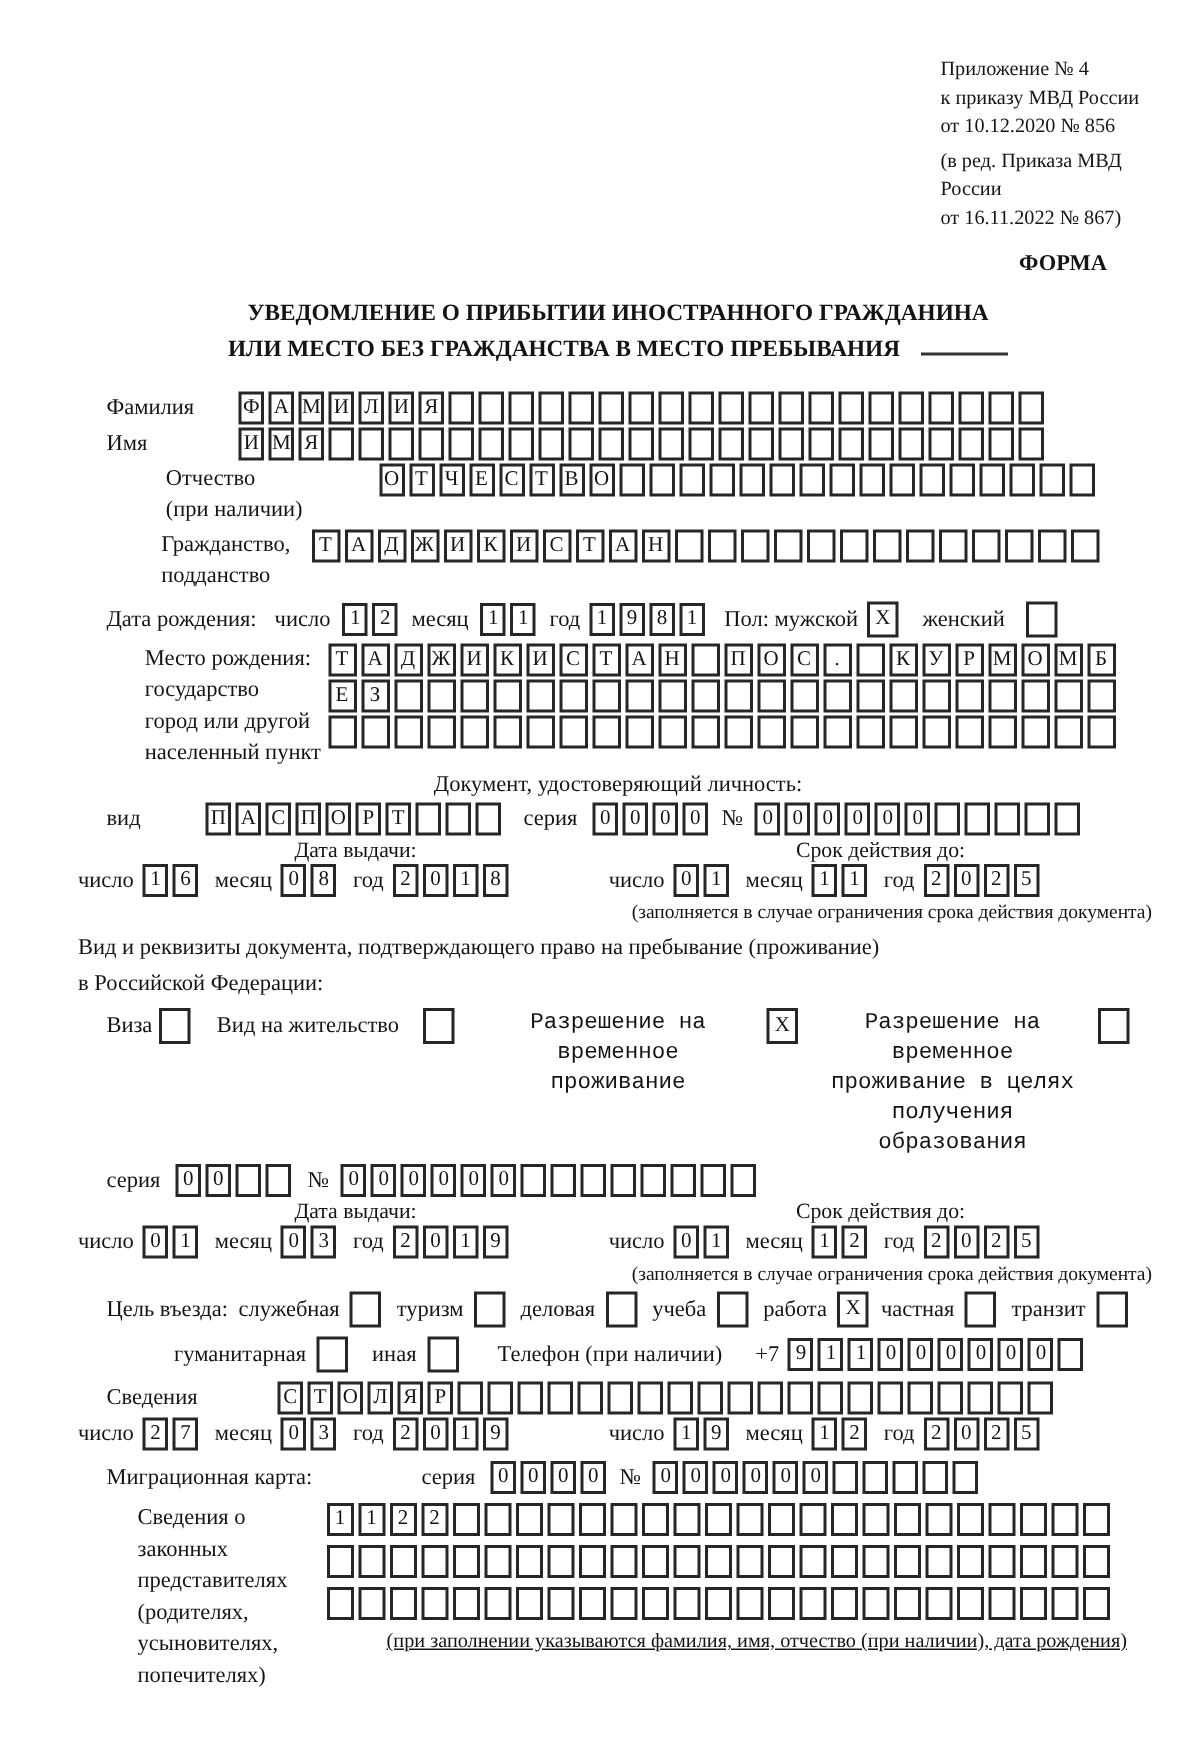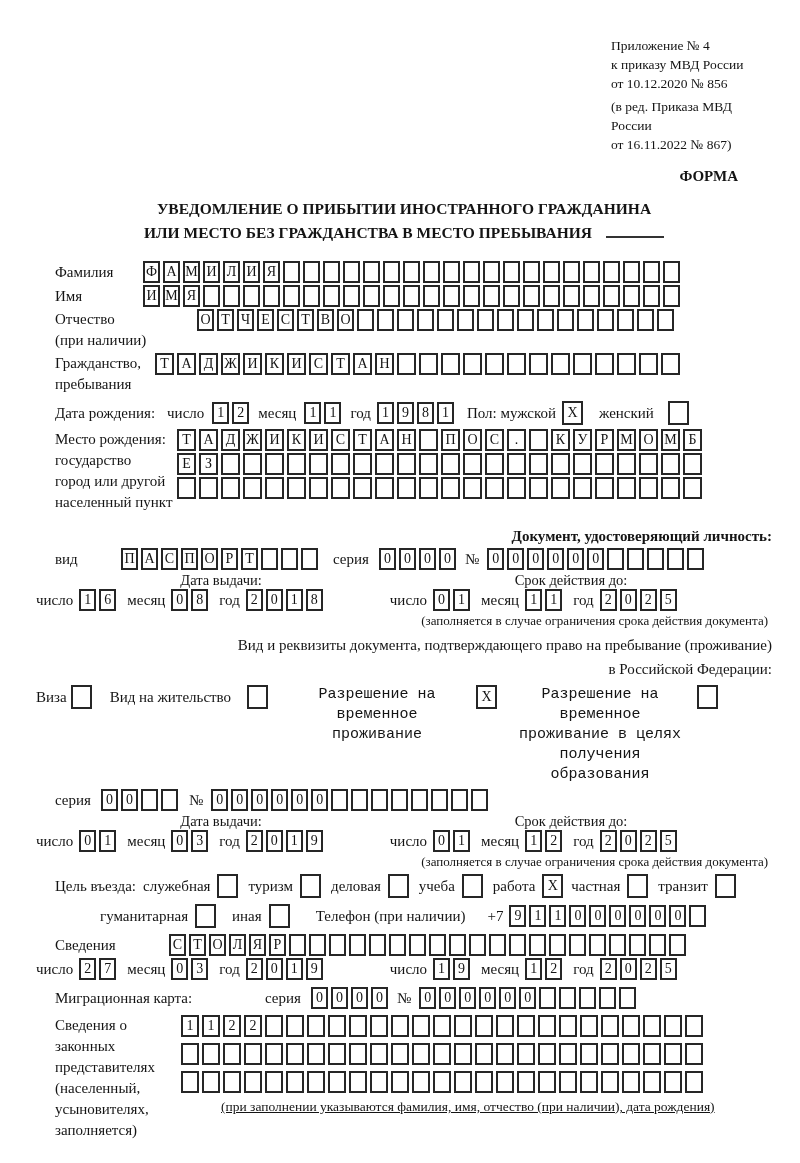--- a/index.html
+++ b/index.html
@@ -3,36 +3,36 @@
 <meta charset="utf-8">
 <style>
   * { box-sizing: border-box; }
   html,body { margin:0; padding:0; }
   body {
     width:800px; height:1163px; overflow:hidden;
     background:#ffffff; color:#141414;
     font-family:"Liberation Serif","DejaVu Serif",serif;
     font-size:15px;
   }
-  .page { padding:36px 28px 0 36px; width:800px; height:1163px; }
+  .page { padding:36px 28px 0 52px; width:800px; height:1163px; }
 
   
   .appendix { margin-left:575px; font-size:13.5px; line-height:19px; }
   .appendix .note { margin-top:4px; }
   .forma { text-align:right; padding-right:34px; font-weight:bold; margin-top:14px; font-size:15px; }
 
   .title { text-align:center; font-weight:bold; font-size:15.5px; line-height:24px; margin-top:12px; }
   .blank-line { display:inline-block; width:58px; border-bottom:2px solid #333; height:14px; margin-left:14px; }
 
   .section-heading { font-weight:bold; font-size:14.6px; text-align:center; margin-top:22px; letter-spacing:.2px; }
 
   .form-body { margin-top:16px; }
 
   .frow { display:flex; align-items:center; margin-bottom:2px; }
-  .frow.top { align-items:flex-start; }
+  .frow.top { align-items:flex-start;justify-content:center; }
   .lab { flex:0 0 auto;margin-left:19px; }
   .lbl-col { line-height:21px; }
 
   .cells { display:flex; flex-wrap:nowrap; }
   .cell {
     width:17px; height:22px; border:2px solid #262626; margin-right:3px;
     display:inline-flex; align-items:center; justify-content:center;
     font-size:14px; background:#fff; flex:0 0 auto;
   }
   .cells.wide .cell { width:19px; }
@@ -44,21 +44,21 @@
   .dates-labels { display:flex; margin-top:2px; font-size:14.5px; }
   .dates-labels .dl1 { flex:0 0 370px; text-align:center; }
   .dates-labels .dl2 { flex:0 0 330px; text-align:center; }
 
   .dgroup { display:flex; align-items:center; }
   .dgroup .dl { margin-right:6px; }
   .dgroup .dm { margin:0 6px 0 8px; }
   .dgroup .dy { margin:0 6px 0 8px; }
 
   .note-right { text-align:right; font-size:13px; padding-right:4px; margin-top:1px; }
-  .intro { line-height:22px; margin-top:5px;text-align:right; }
+  .intro { line-height:22px; margin-top:5px; }
 
   .opt { display:flex; align-items:center;justify-content:space-between; }
   .opt .ol { margin-right:7px; }
   .opt-block { text-align:center; line-height:20px;font-family:Liberation Mono, monospace; }
 
   .legal-note { font-size:13.5px; margin:6px 0 0 170px;text-decoration:underline; }
 </style>
 </head>
 <body>
 
@@ -181,21 +181,21 @@
           <span class="cell"></span>
           <span class="cell"></span>
           <span class="cell"></span>
           <span class="cell"></span>
         </div>
     </div>
 
     <div class="frow top">
       <div class="lab lbl-col" style="width:100px">
         <div>Гражданство,</div>
-        <div>пребывания</div>
+        <div>подданство</div>
       </div>
       <div class="cells wide">
           <span class="cell">Т</span>
           <span class="cell">А</span>
           <span class="cell">Д</span>
           <span class="cell">Ж</span>
           <span class="cell">И</span>
           <span class="cell">К</span>
           <span class="cell">И</span>
           <span class="cell">С</span>
@@ -329,21 +329,21 @@
             <span class="cell"></span>
             <span class="cell"></span>
             <span class="cell"></span>
             <span class="cell"></span>
             <span class="cell"></span>
             <span class="cell"></span>
           </div>
       </div>
     </div>
 
-    <div style="text-align:right; font-weight:bold; margin-top:15px">Документ, удостоверяющий личность:</div>
+    <div style="text-align:center; font-weight:normal; margin-top:2px">Документ, удостоверяющий личность:</div>
 
     <div class="frow" style="margin-top:3px">
       <span class="lab" style="width:66px">вид</span>
       <div class="cells">
           <span class="cell">П</span>
           <span class="cell">А</span>
           <span class="cell">С</span>
           <span class="cell">П</span>
           <span class="cell">О</span>
           <span class="cell">Р</span>
@@ -699,23 +699,23 @@
           <span class="cell"></span>
           <span class="cell"></span>
         </div>
     </div>
 
     <div class="frow top" style="margin-top:6px">
       <div class="lab lbl-col" style="width:126px">
         <div>Сведения о</div>
         <div>законных</div>
         <div>представителях</div>
-        <div>(населенный,</div>
+        <div>(родителях,</div>
         <div>усыновителях,</div>
-        <div>заполняется)</div>
+        <div>попечителях)</div>
       </div>
       <div class="stack">
         <div class="cells mid" style="margin-bottom:6px">
             <span class="cell">1</span>
             <span class="cell">1</span>
             <span class="cell">2</span>
             <span class="cell">2</span>
             <span class="cell"></span>
             <span class="cell"></span>
             <span class="cell"></span>

